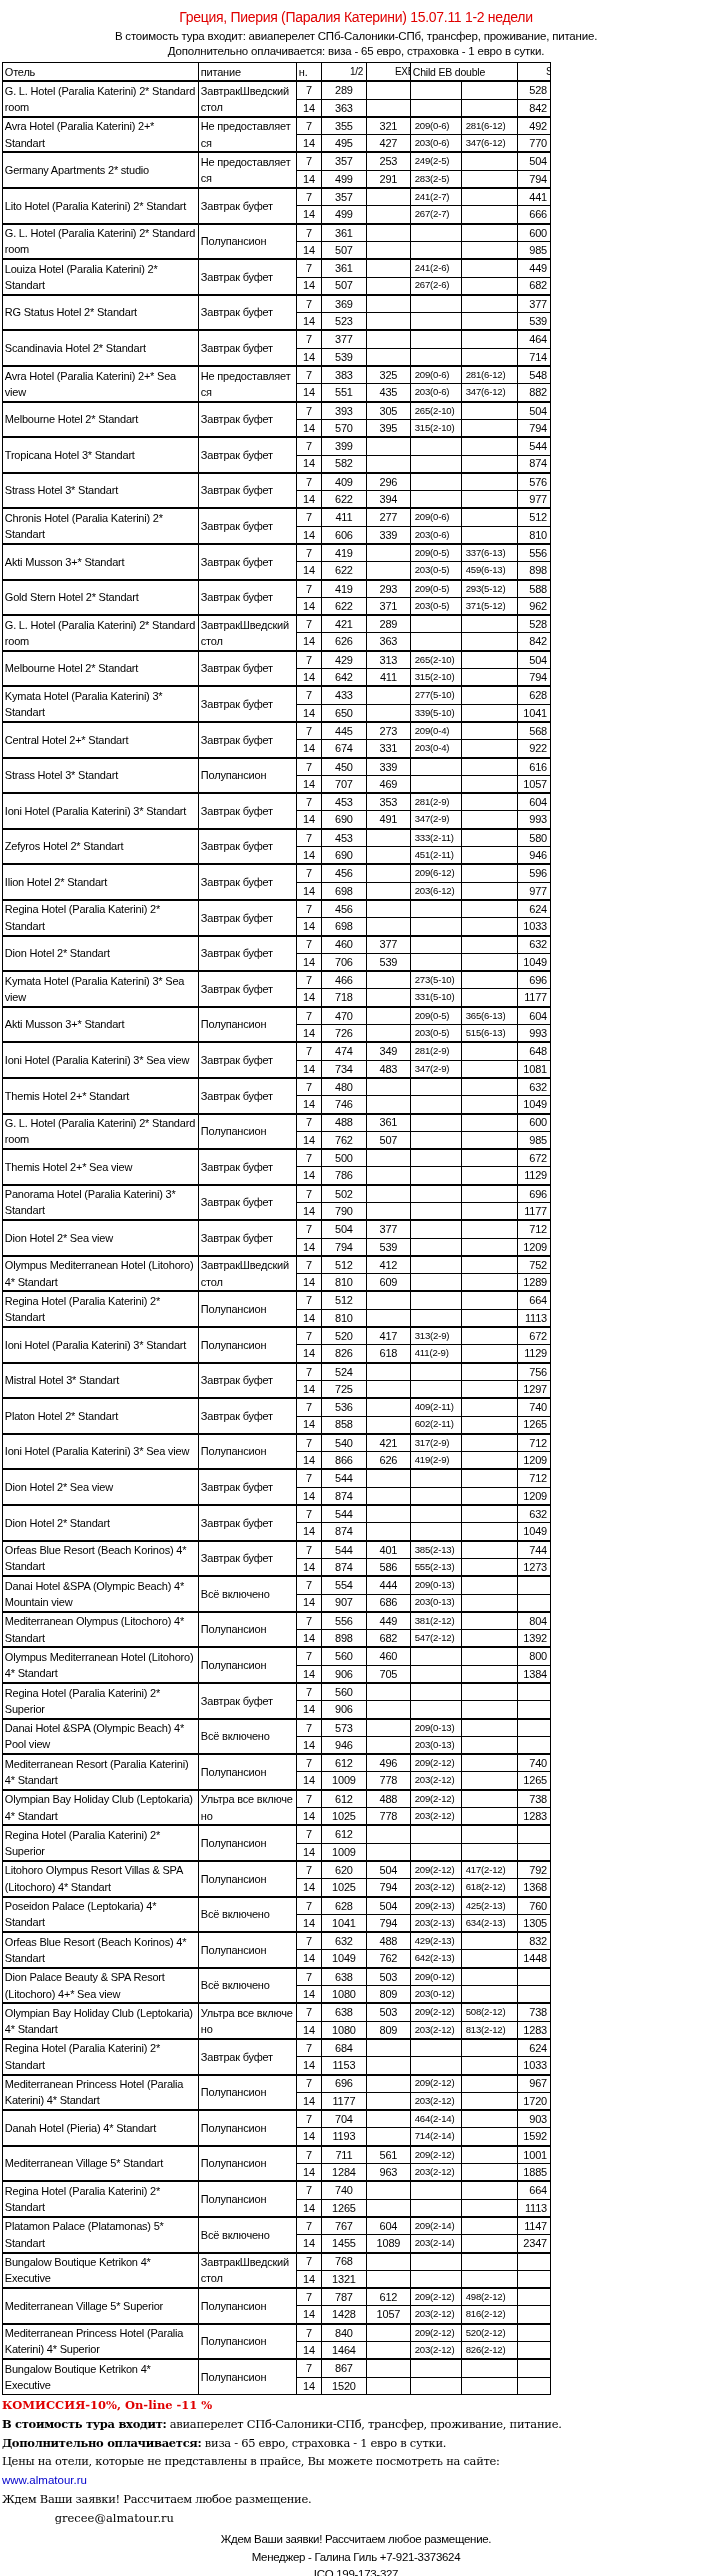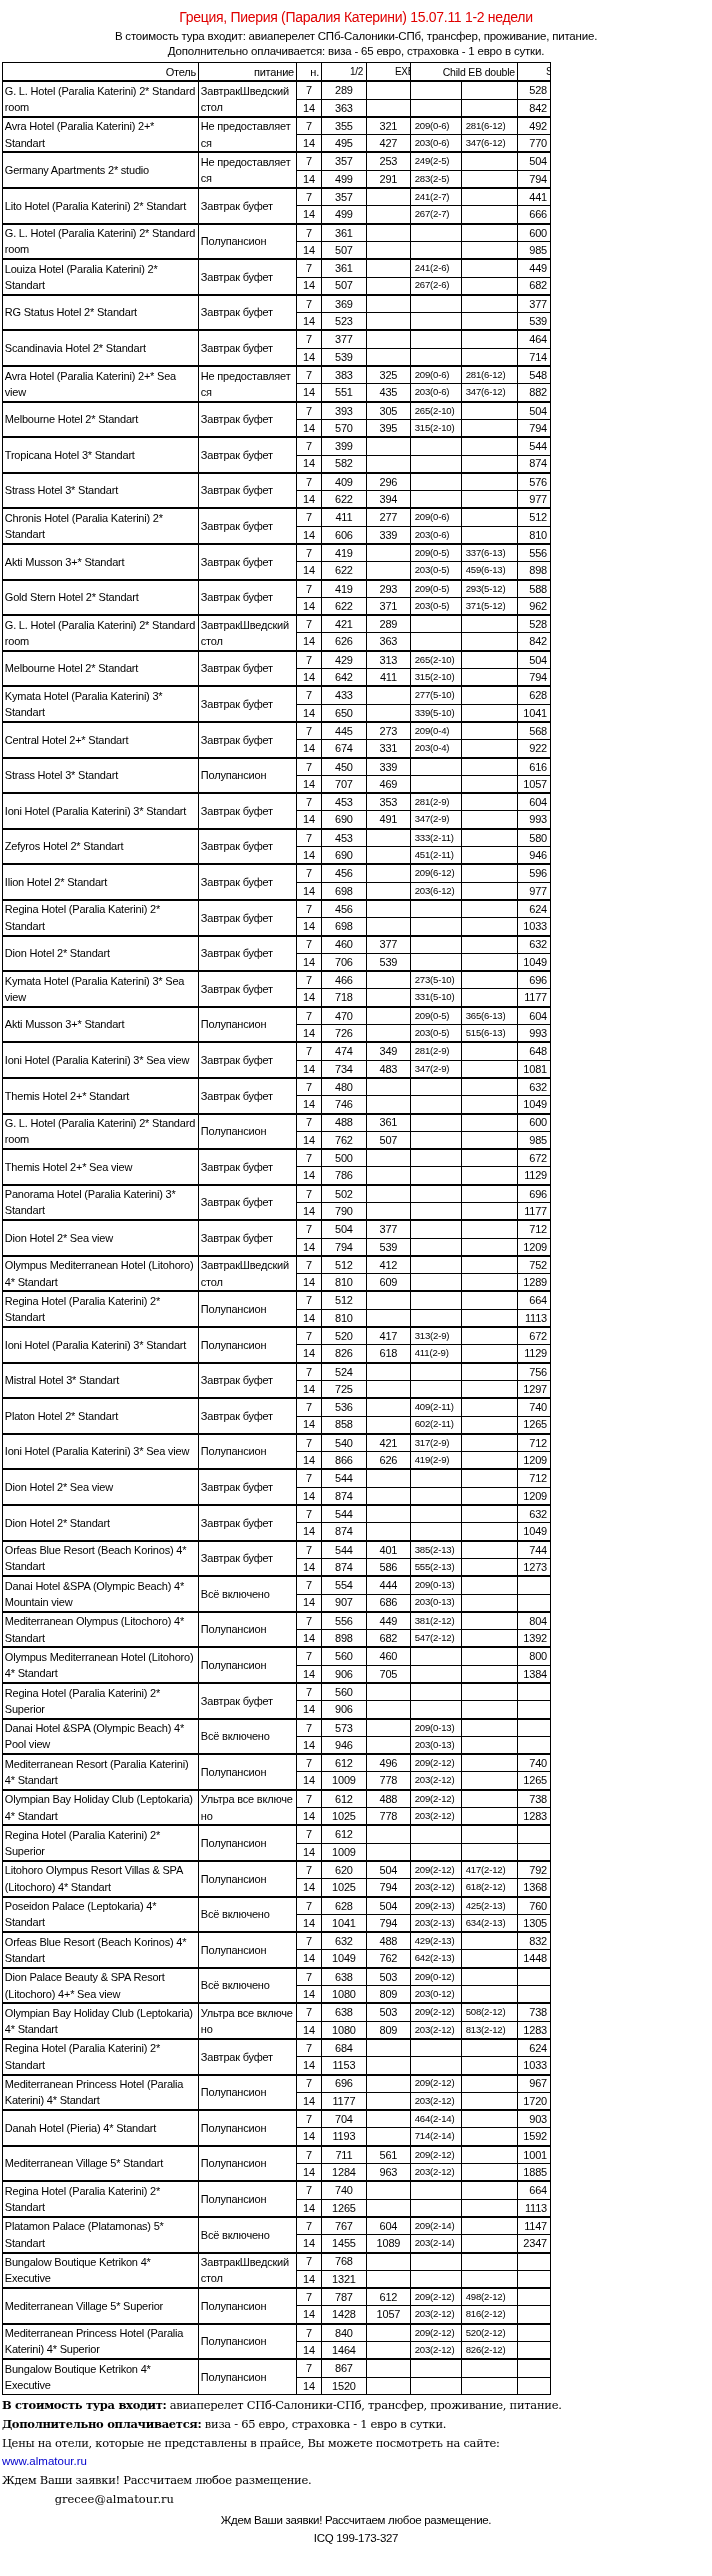--- a/index.html
+++ b/index.html
@@ -12,21 +12,21 @@
     text-align: center; font-size: 11.5px; line-height: 15.3px; letter-spacing: -0.2px;
   }
   table.prices {
     border-collapse: collapse; margin-left: 1.9px; width: 547px; table-layout: fixed;
     font-size: 11px; letter-spacing: -0.2px;
   }
   table.prices td, table.prices th {
     border: 1px solid #000; padding: 0 1.9px; height: 16.3px; line-height: 14.4px;
     font-weight: normal; vertical-align: middle; overflow: hidden; white-space: nowrap;
   }
-  table.prices th { text-align: right; height: 17px; border-bottom: 1.9px solid #000; margin-left: 24px; }
+  table.prices th { text-align: left; height: 17px; border-bottom: 1.9px solid #000; margin-left: 24px; }
   table.prices td.hotel { white-space: normal; text-align: left; line-height: 16.3px; }
   table.prices td.meal { white-space: normal; text-align: left; line-height: 16.3px; word-break: break-all; }
   table.prices td.n { text-align: center; }
   table.prices td.num { text-align: center; }
   table.prices td.child { font-size: 9.6px; text-align: left; padding-left: 3.8px; }
   table.prices td.single { text-align: right; padding-right: 2.9px; }
   table.prices tr.grp-start td { border-top: 2.4px solid #000; }
   table.prices th.th-child { font-size: 10.5px; }
   table.prices th.th-small { font-size: 10px; padding-left: 28px; }
   .footer { padding-left: 1.9px; font-family: "DejaVu Serif", "Liberation Serif", serif; font-size: 11.5px; }
@@ -1234,26 +1234,28 @@
         <td class="num">1520</td>
         <td class="num"></td>
         <td class="child"></td>
         <td class="child"></td>
         <td class="single"></td>
       </tr>
     </tbody>
 </table>
 
 <div class="footer">
+  <div class="commission">КОМИССИЯ-10%, On-line -11 %</div>
   <div class="fline"><b>В стоимость тура входит:</b><span> авиаперелет СПб-Салоники-СПб, трансфер, проживание, питание.</span></div>
   <div class="fline"><b>Дополнительно оплачивается:</b><span> виза - 65 евро, страховка - 1 евро в сутки.</span></div>
   <div class="fline">Цены на отели, которые не представлены в прайсе, Вы  можете посмотреть на сайте:</div>
   <a class="link">www.almatour.ru</a>
   <div class="fline">Ждем Ваши заявки! Рассчитаем любое размещение.</div>
   <div class="email">grecee@almatour.ru</div>
 </div>
 
 <div class="contact">
   <div>Ждем Ваши заявки! Рассчитаем любое размещение.</div>
+  <div>Менеджер - Галина Гиль +7-921-3373624</div>
   <div>ICQ 199-173-327</div>
 
 </div>
 
 
 </body></html>

